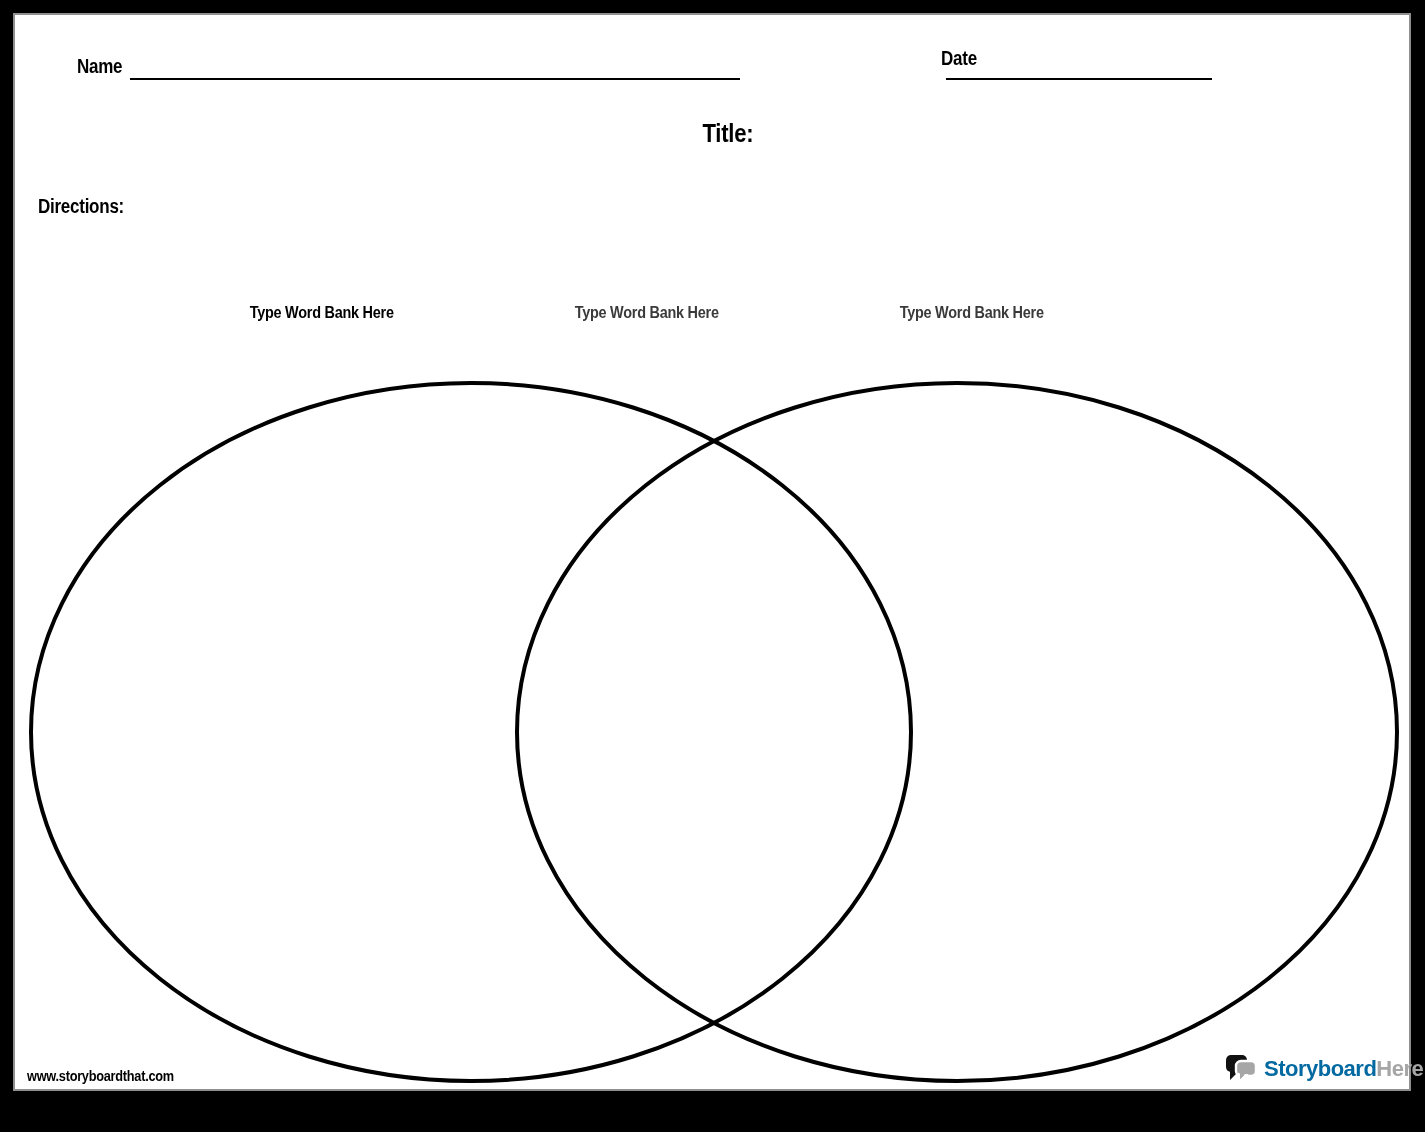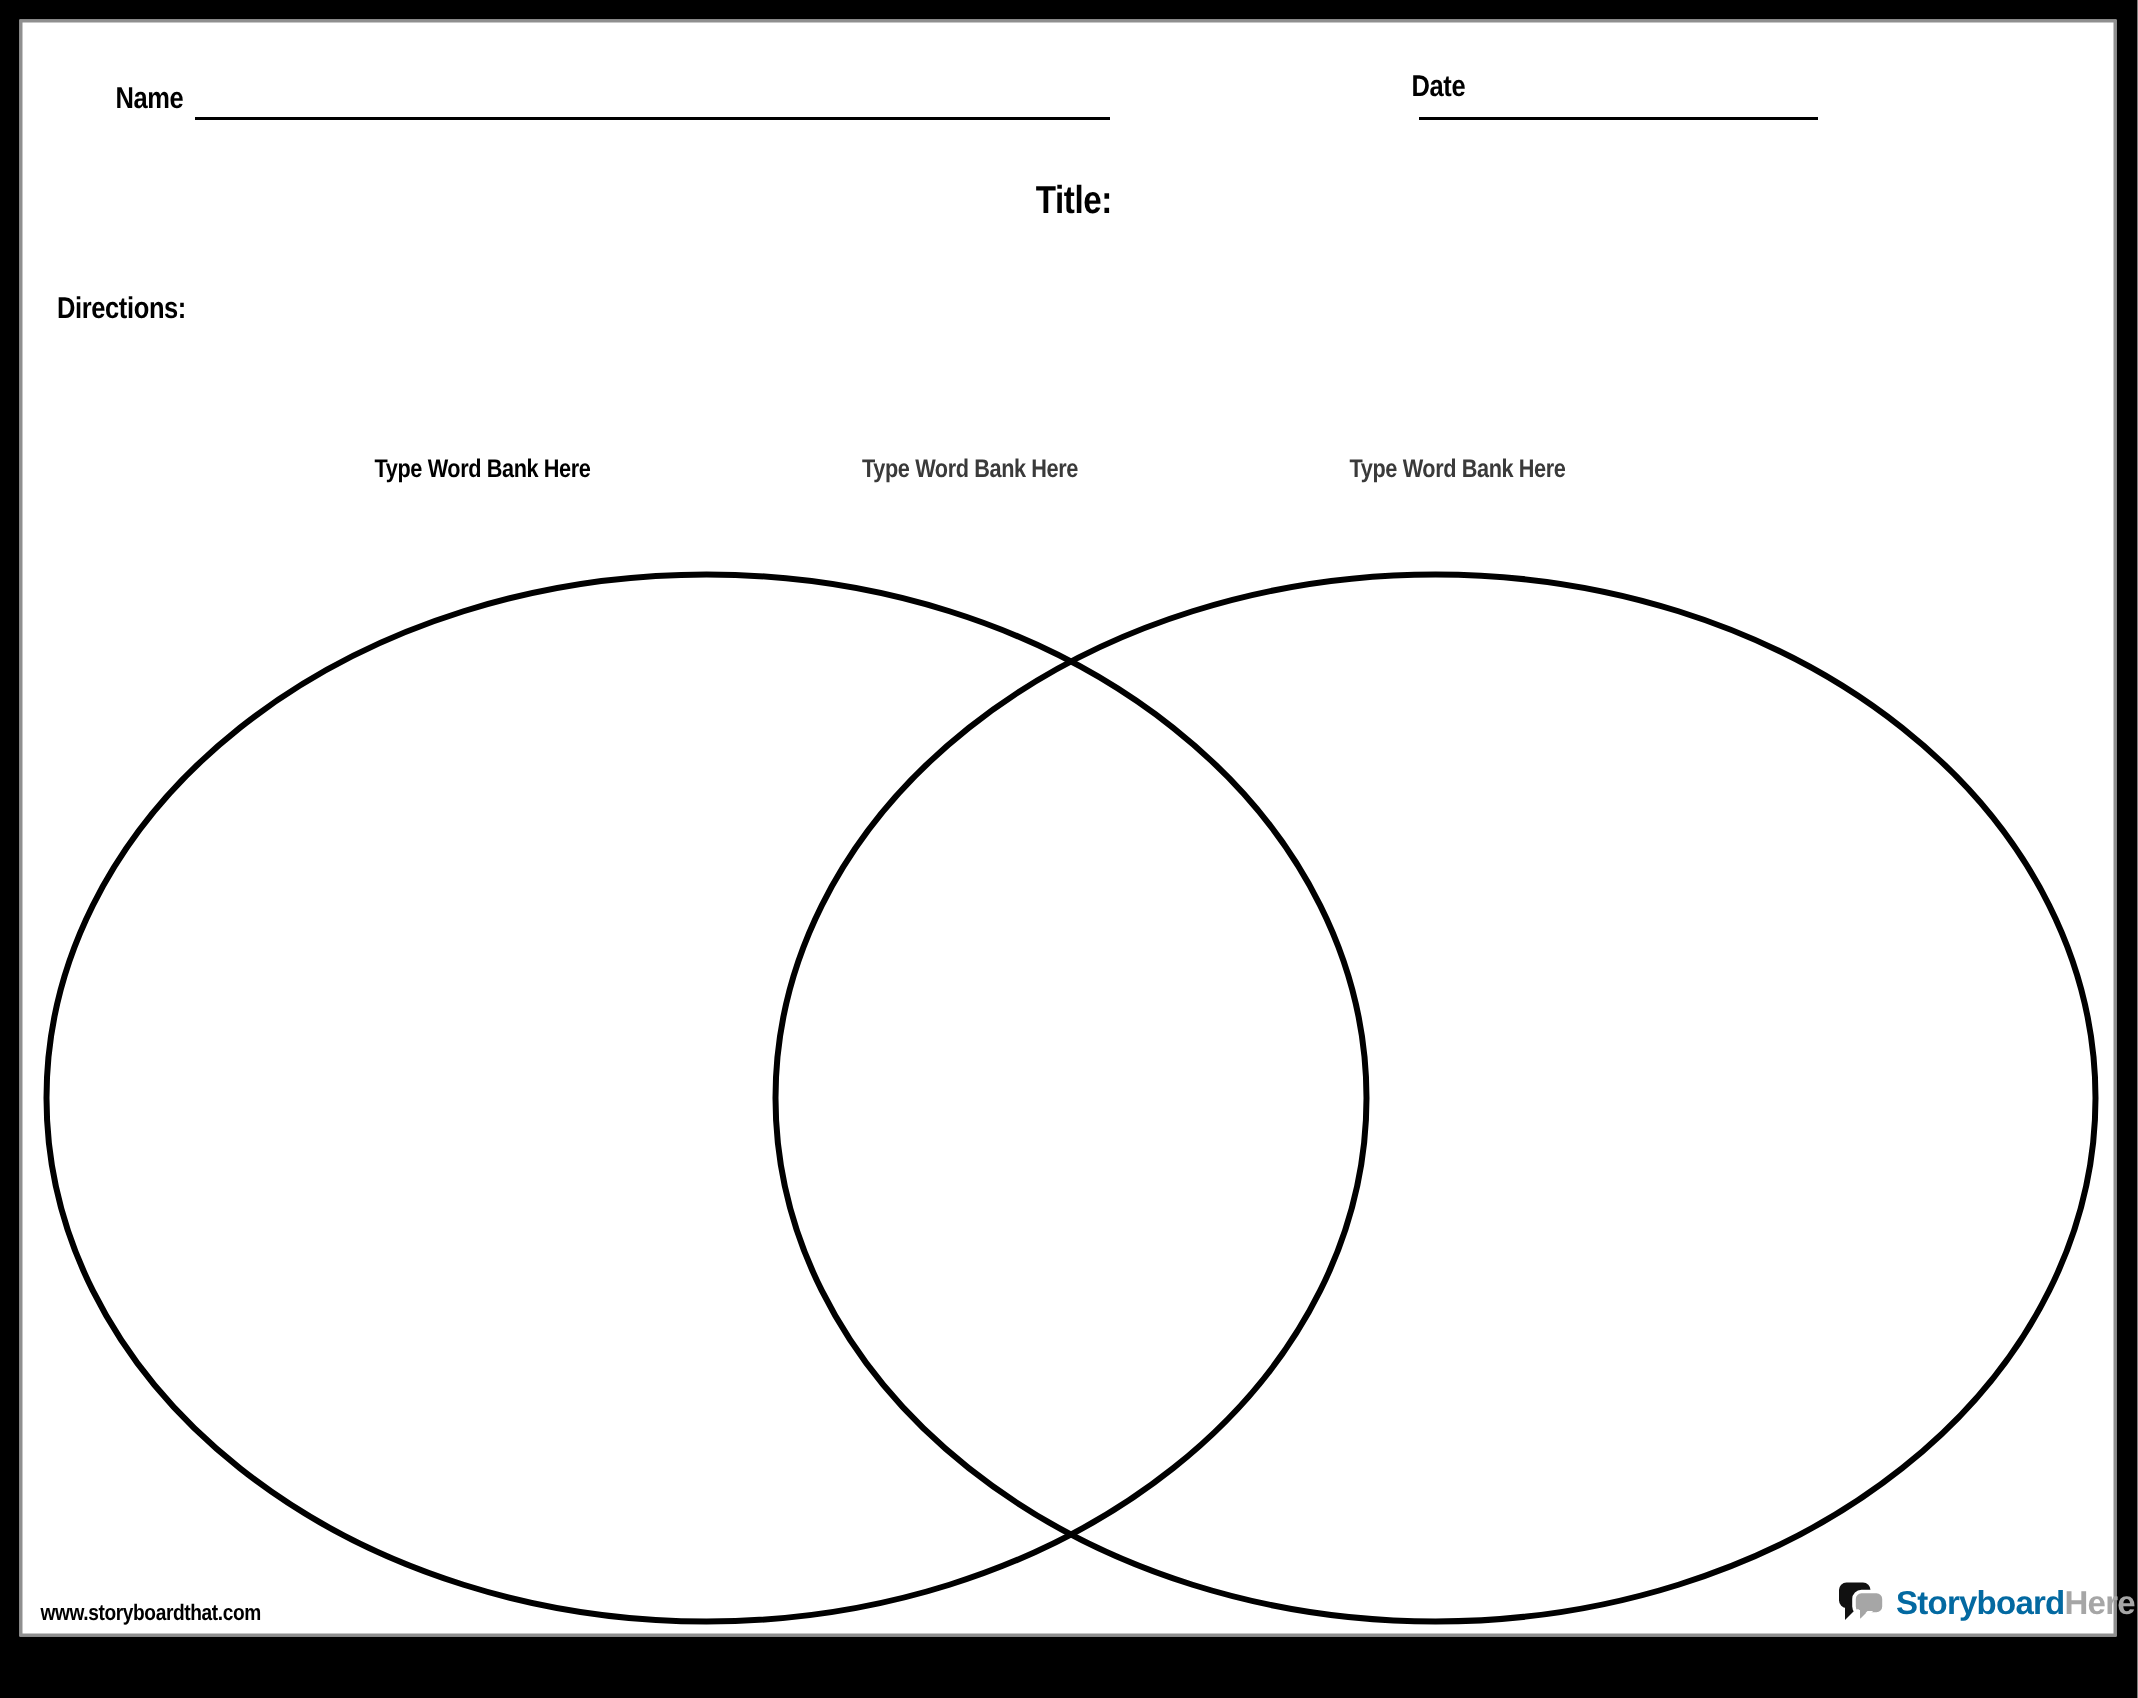--- a/index.html
+++ b/index.html
@@ -59,21 +59,21 @@
   <div class="abs" style="left:62px;top:40px;">
     <span class="cond field-label">Name</span>
   </div>
   <div class="abs fill-line" style="left:115px;top:62px;width:610px;"></div>
 
   <div class="abs" style="left:884px;top:32px;margin-left:42px;">
     <span class="cond field-label">Date</span>
   </div>
   <div class="abs fill-line" style="left:931px;top:62px;width:266px;"></div>
 
-  <div class="abs title" style="left:4px;top:103px;">
+  <div class="abs title" style="left:16px;top:103px;">
     <span class="cond-center">Title:</span>
   </div>
 
   <div class="abs" style="left:23px;top:180px;text-decoration:underline;">
     <span class="cond directions">Directions:</span>
   </div>
 
   <div class="abs wordbank" style="left:222px;top:288px;">
     <span class="cond-center wb-black">Type Word Bank Here</span>
   </div>

